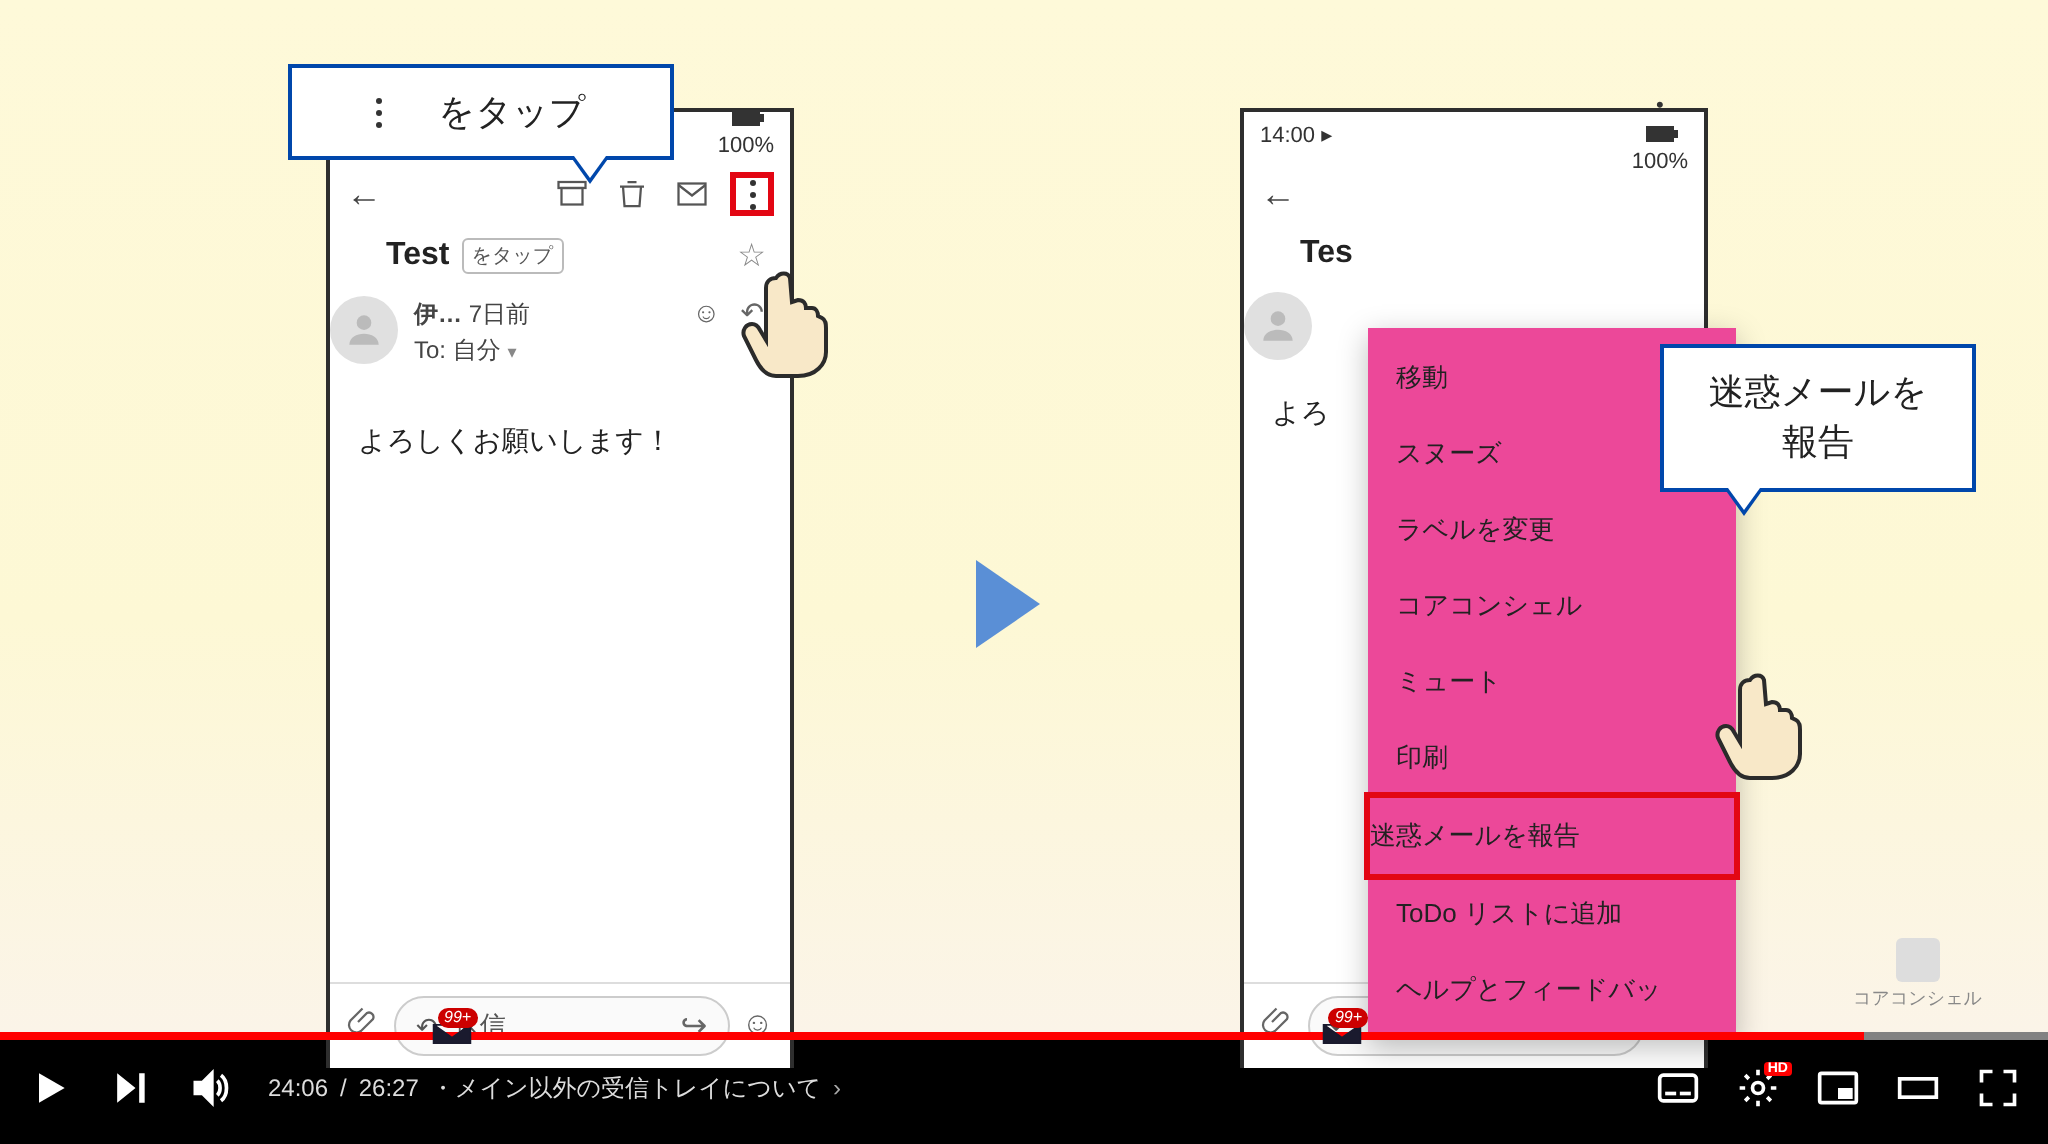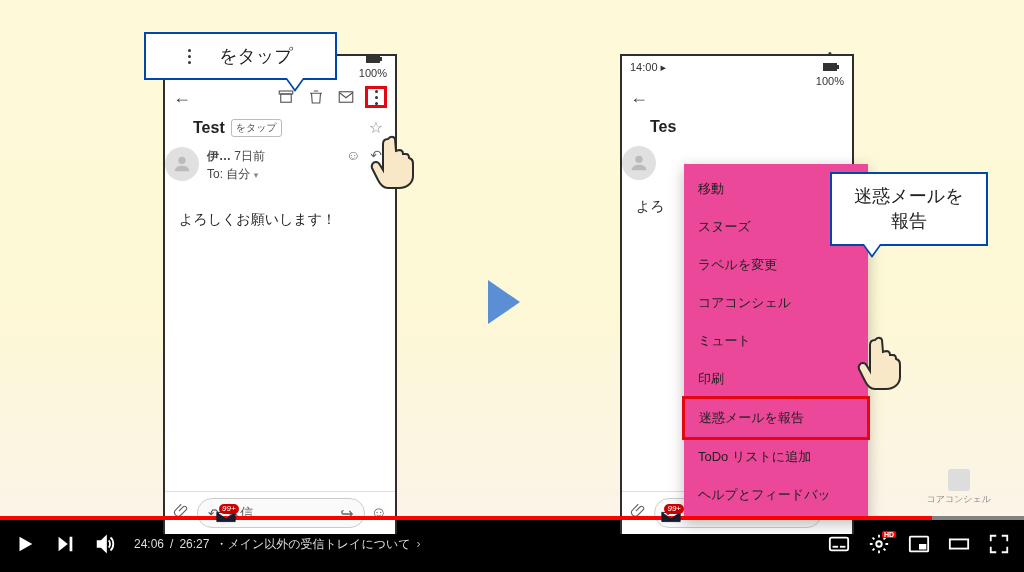--- a/index.html
+++ b/index.html
@@ -55,21 +55,21 @@
   
   .arrow-between { position: absolute; left: 488px; top: 280px; width: 0; height: 0; border-top: 22px solid transparent; border-bottom: 22px solid transparent; border-left: 32px solid #5a8fd6; }
   
   .hand { position: absolute; width: 50px; height: 60px; }
   .hand svg { width: 100%; height: 100%; }
   .hand-left { top: 134px; left: 368px; }
   .hand-right { top: 335px; left: 855px; }
   
   .menu-panel { position: absolute; top: 108px; left: 62px; width: 184px; background: #ec4899; box-shadow: 0 4px 14px rgba(0,0,0,.25); padding: 6px 0; }
   .menu-item { padding: 10px 14px; font-size: 13px; color: #222; }
-  .menu-item.red-box { border: 3px solid #e30613; margin: -2px -2px; padding: 10px 14px; }
+  .menu-item.red-box { border: 3px solid #e30613; margin: -2px -2px; padding: 10px 0; }
   
   .logo { position: absolute; right: 33px; bottom: 10px; font-size: 9px; color: #888; text-align: center; }
   .logo-icon { width: 22px; height: 22px; margin: 0 auto 2px; background: #ddd; border-radius: 3px; }
   
   .progress-bar { position: absolute; top: 516px; width: 1024px; height: 4px; background: rgba(255,255,255,.25); }
   .progress-buf { position: absolute; left: 0; top: 0; height: 100%; width: 100%; background: rgba(255,255,255,.35); }
   .progress-played { position: absolute; left: 0; top: 0; height: 100%; background: #ff0000; }
   
   .progress-marker { position: absolute; top: -8px; width: 22px; height: 18px; }
   .progress-marker svg { width:100%; height:100%; }

